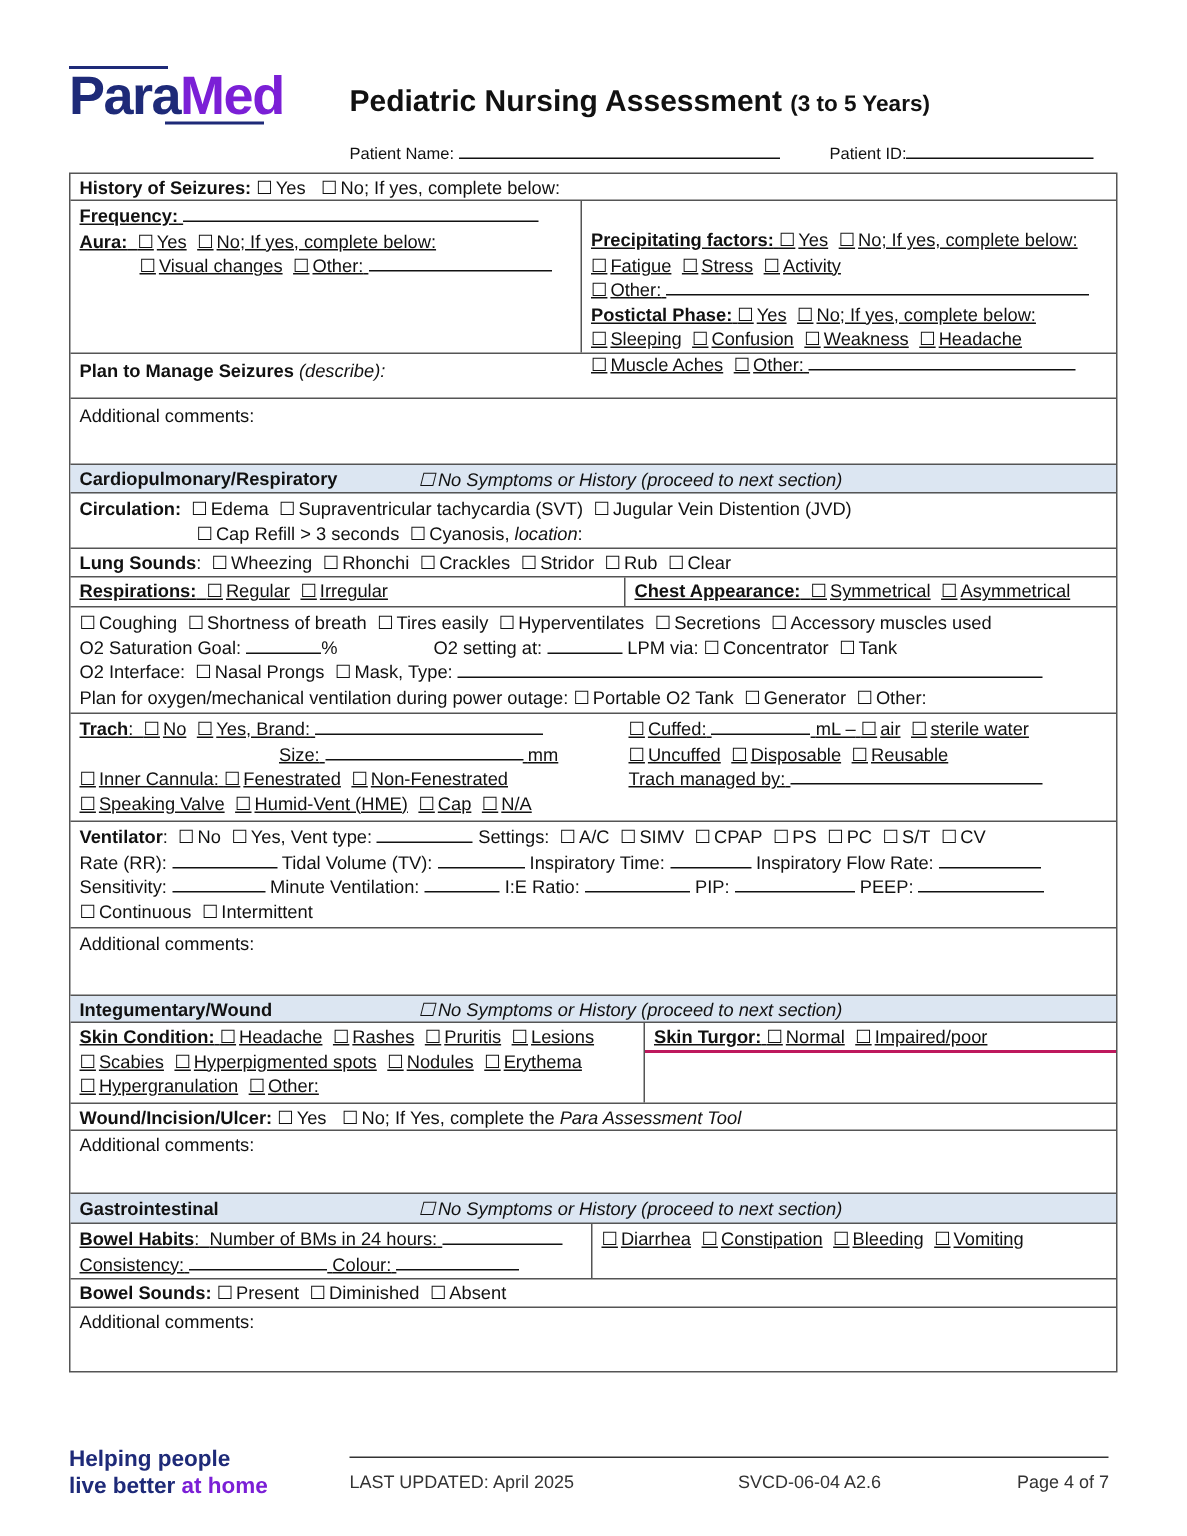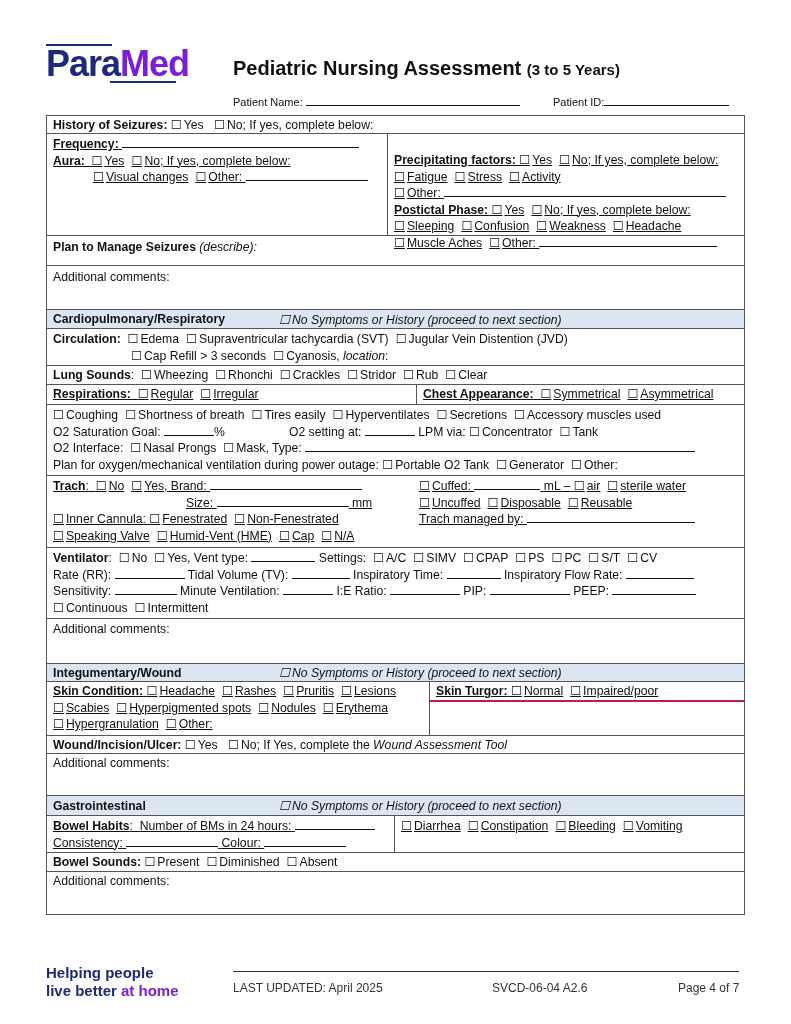--- a/index.html
+++ b/index.html
@@ -131,21 +131,21 @@
       <div><span class="cb">☐</span><span class="opt">Scabies</span><span class="cb">☐</span><span class="opt">Hyperpigmented spots</span><span class="cb">☐</span><span class="opt">Nodules</span><span class="cb">☐</span><span>Erythema</span></div>
       <div><span class="cb">☐</span><span class="opt">Hypergranulation</span><span class="cb">☐</span><span>Other:</span></div>
     </div>
     <div class="col" style="flex:1;padding:0">
       <div style="padding:1px 6px 0 6px;border-bottom:2px solid #be185d;height:17px"><b>Skin Turgor:</b> <span class="cb">☐</span><span class="opt">Normal</span><span class="cb">☐</span><span>Impaired/poor</span></div>
     </div>
   </div>
   <div class="row" style="height:18px;padding-top:1px">
     <b>Wound/Incision/Ulcer:</b>
     <span class="cb">☐</span><span class="opt">Yes</span>
-    <span class="cb">☐</span><span>No; If Yes, complete the</span> <i>Wound Assessment Tool</i>
+    <span class="cb">☐</span><span>No; If Yes, complete the</span> <i>Para Assessment Tool</i>
   </div>
   <div class="row" style="height:42px;padding-top:1px">
     <span>Additional comments:</span>
   </div>
 
   <div class="row band" style="height:20px;padding-top:2px">
     <span>Gastrointestinal</span>
     <span class="hint"><span class="cb">☐</span><span>No Symptoms or History (proceed to next section)</span></span>
   </div>
   <div class="row split" style="height:37px">

